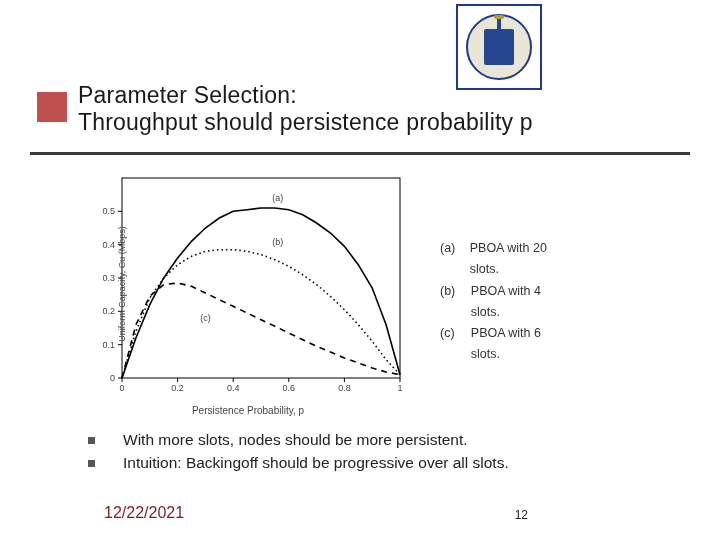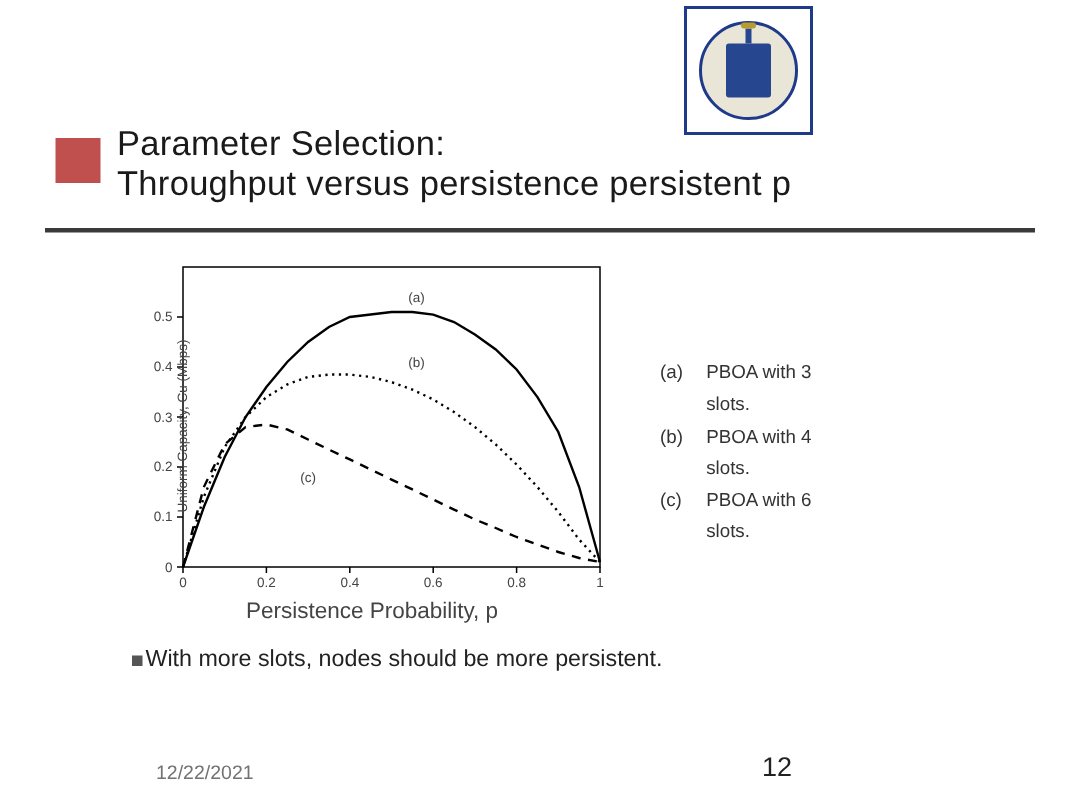--- a/index.html
+++ b/index.html
@@ -17,49 +17,49 @@
   .logo { position: absolute; right: 26px; top: 4px; width: 86px; height: 86px; border: 2px solid #203a8a; display:flex; align-items:center; justify-content:center; background:#fff; }
   .logo-inner { width: 66px; height: 66px; border-radius: 50%; border: 2.5px solid #203a8a; background: radial-gradient(circle at 50% 55%, #e9e6d7 55%, #e9e6d7 55%); display:flex; align-items:center; justify-content:center; }
   .logo-center { width: 30px; height: 36px; background: linear-gradient(#274690,#274690); border-radius: 2px; position: relative; }
   .logo-center::before { content:""; position:absolute; left:50%; top:-10px; transform:translateX(-50%); width:4px; height:10px; background:#274690; }
   .logo-center::after  { content:""; position:absolute; left:50%; top:-14px; transform:translateX(-50%); width:10px; height:4px; background:#b79b2f; border-radius:2px; }
 
   
   .chart-wrap { position: absolute; left: 88px; top: 170px; width: 320px; height: 228px; }
   .chart-wrap svg { width: 100%; height: 100%; display:block; }
   .axis-title-y { position:absolute; left:-24px; top: 50%; transform: translateY(-50%) rotate(-90deg); transform-origin: center; font-size: 9px; color:#444; white-space:nowrap; }
-  .axis-title-x { position:absolute; left: 50%; bottom: -18px; transform: translateX(-50%); font-size: 15px; color:#444; white-space:nowrap; }
+  .axis-title-x { position:absolute; left: 50%; bottom: -18px; transform: translateX(-50%); font-size: 10px; color:#444; white-space:nowrap; }
   .tick { font-size: 9px; fill:#444; }
   .chart-label { font-size: 9px; fill:#444; }
 
   
   .legend { position:absolute; left: 440px; top: 238px; font-size: 12.5px; color:#333; line-height: 1.7; }
   .legend .row { display:flex; gap:10px; align-items:baseline; }
   .legend .key { width: 22px; display:inline-block; }
 
   
   .bullets { position:absolute; left: 88px; top: 430px; width: 560px; font-size: 15.5px; line-height: 1.35; }
-  .bullets .b { display:flex; gap:2px; margin-bottom:2px; }
+  .bullets .b { display:flex; gap:28px; margin-bottom:2px; }
   .bullets .sq { width:7px; height:7px; background:#555; margin-top:7px; flex:0 0 auto; }
 
   
-  .footer-date { position:absolute; left: 104px; bottom: 18px; font-size: 13px; color:#737373;margin-top:44px; }
-  .footer-num  { position:absolute; right: 40px; bottom: 18px; font-size: 18px; color:#222;margin-left:44px; }
+  .footer-date { position:absolute; left: 104px; bottom: 18px; font-size: 16px; color:#7f1d1d;margin-top:44px; }
+  .footer-num  { position:absolute; right: 40px; bottom: 18px; font-size: 12px; color:#222;margin-left:44px; }
 </style>
 </head>
 <body>
 
 <div class="slide">
 
   <div class="accent-sq"></div>
 
   <div class="title-block">
     <h1>
       <span>Parameter Selection:</span><br>
-      <span>Throughput versus persistence persistent p</span>
+      <span>Throughput should persistence probability p</span>
     </h1>
   </div>
 
   <div class="rule"></div>
 
   <div class="logo">
     <div class="logo-inner">
       <div class="logo-center"></div>
     </div>
   </div>
@@ -98,34 +98,38 @@
         <path d="M34.0 208.0 L47.9 154.7 L61.8 126.3 L75.7 114.7 L89.6 113.0 L103.5 116.3 L117.4 123.0 L131.3 129.7 L145.2 136.3 L159.1 143.0 L173.0 149.7 L186.9 156.3 L200.8 163.0 L214.7 169.7 L228.6 176.3 L242.5 182.0 L256.4 188.0 L270.3 193.0 L284.2 198.0 L298.1 202.0 L312.0 204.7 " fill="none" stroke="#000" stroke-width="1.6" stroke-dasharray="6 5"></path>
         <text x="189.68" y="31.333333333333314" class="chart-label" text-anchor="middle">(a)</text>
         <text x="189.68" y="74.66666666666666" class="chart-label" text-anchor="middle">(b)</text>
         <text x="117.39999999999999" y="151.33333333333331" class="chart-label" text-anchor="middle">(c)</text>
       </svg>
   </div>
 
   <div class="legend">
     <div class="row">
       <span class="key">(a)</span>
-      <span>PBOA with 3 slots.</span>
+      <span>PBOA with 20 slots.</span>
     </div>
     <div class="row">
       <span class="key">(b)</span>
       <span>PBOA with 4 slots.</span>
     </div>
     <div class="row">
       <span class="key">(c)</span>
       <span>PBOA with 6 slots.</span>
     </div>
   </div>
 
   <div class="bullets">
     <div class="b">
       <span class="sq"></span>
       <span>With more slots, nodes should be more persistent.</span>
     </div>
+    <div class="b">
+      <span class="sq"></span>
+      <span>Intuition: Backingoff should be progressive over all slots.</span>
+    </div>
   </div>
 
   <div class="footer-date">12/22/2021</div>
   <div class="footer-num">12</div>
 </div>
 
 </body></html>

